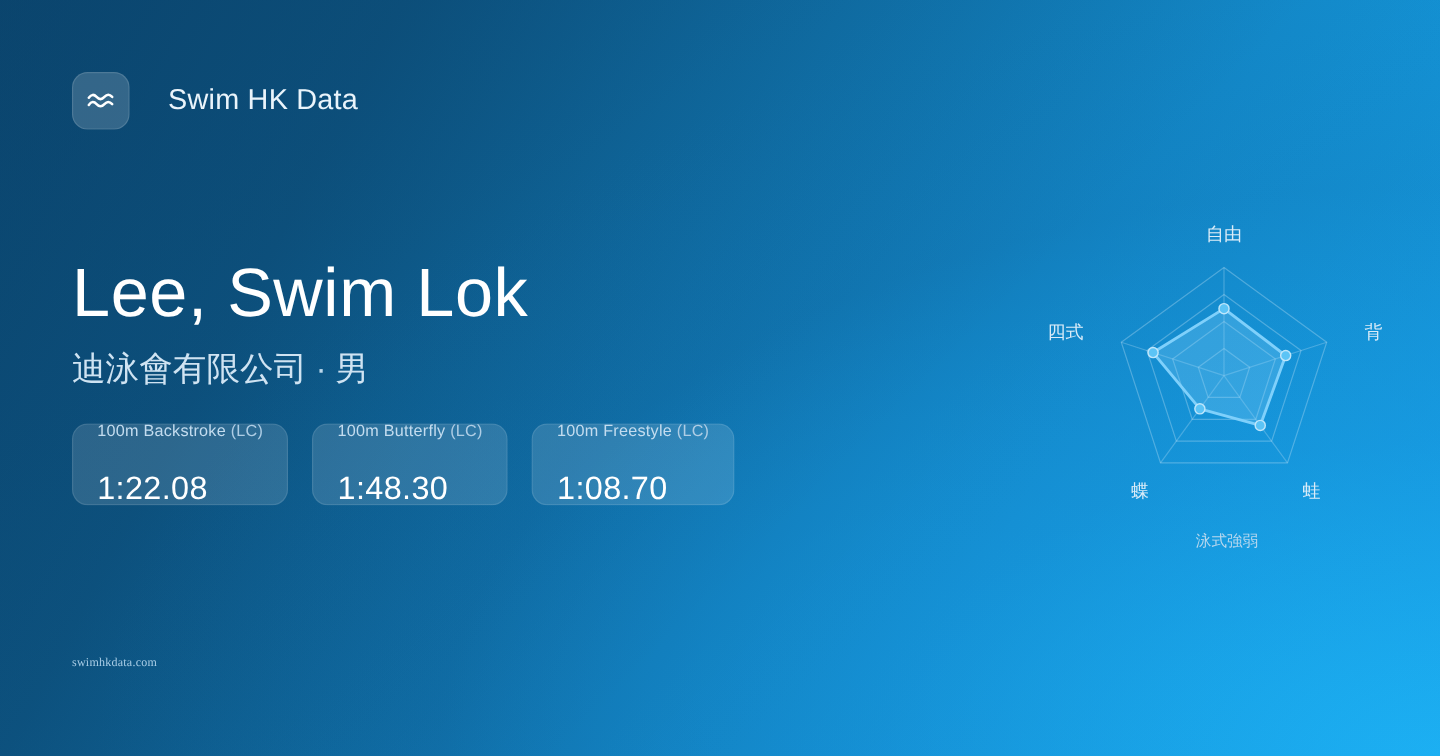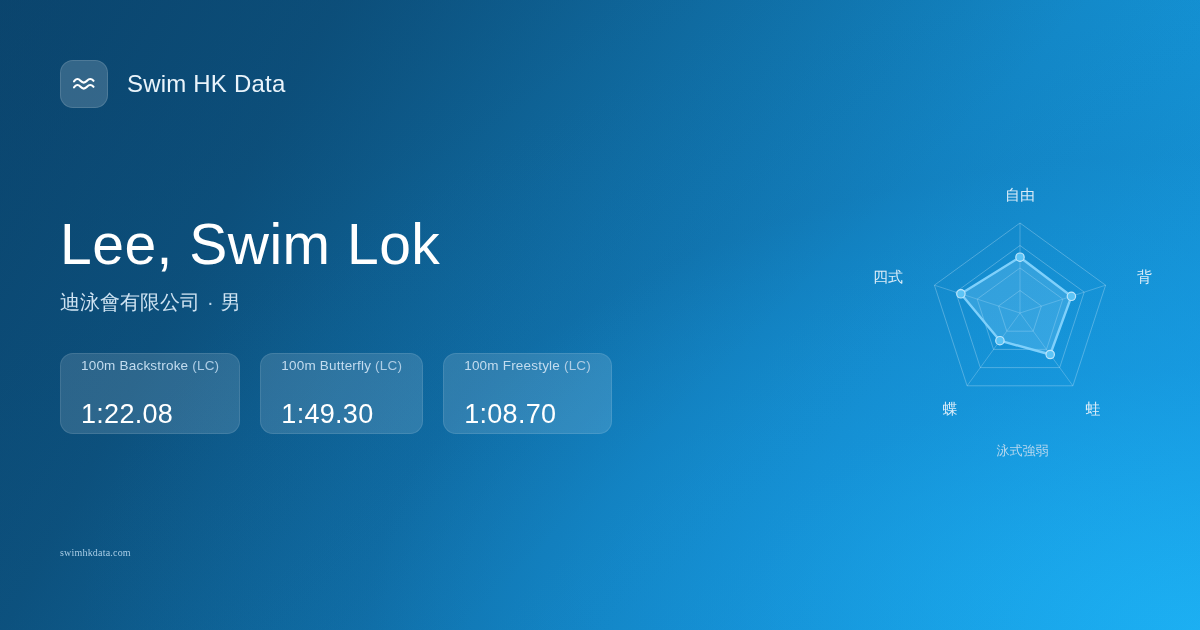--- a/index.html
+++ b/index.html
@@ -20,21 +20,21 @@
   #card::after{
     content:"";
     position:absolute; inset:0;
     background:linear-gradient(135deg, rgba(10,62,99,0.45) 0%, rgba(10,62,99,0.12) 35%, rgba(255,255,255,0.0) 60%, rgba(60,185,250,0.10) 100%);
     pointer-events:none;
   }
 
   
   .brand {
     position:absolute; left:60px; top:60px;
-    display:flex; align-items:center; gap:19px;
+    display:flex; align-items:center; gap:32px;
     z-index:3;
   }
   .brand-mark {
     width:48px; height:48px; border-radius:13px;
     background:rgba(255,255,255,0.17);
     border:1px solid rgba(255,255,255,0.13);
     display:flex; align-items:center; justify-content:center;
   }
   .brand-mark svg { display:block; }
   .brand-name {
@@ -44,38 +44,38 @@
 
   
   .hero { position:absolute; left:60px; top:215px; z-index:3; }
   .athlete-name {
     font-size:57px; font-weight:400; line-height:1.05;
     color:#ffffff; letter-spacing:0.5px;
     white-space:nowrap;
   }
   .athlete-meta {
     margin-top:14px;
-    font-size:20px; font-weight:400;
+    font-size:28px; font-weight:400;
     color:#cfe3f2;
     white-space:nowrap;
   }
   .meta-sep { padding:0 7px; color:#bcd8ec; }
 
   
   .stats {
     position:absolute; left:60px; top:353px;
     display:flex; gap:20px; z-index:3;
   }
   .stat {
     min-width:0;
     padding:16px 20px 17px 20px;
     border-radius:13px;
     background:rgba(255,255,255,0.135);
     border:1px solid rgba(255,255,255,0.10);
-    height:81px;
+    height:68px;
     display:flex; flex-direction:column; justify-content:center;
   }
   .stat-label {
     font-size:13.5px; color:#c3dcef; letter-spacing:0.2px;
     white-space:nowrap; margin-bottom:4px;
   }
   .stat-label .course { color:#aecde5; }
   .stat-value {
     font-size:27px; color:#ffffff; letter-spacing:0.3px;
     white-space:nowrap; line-height:1.05;margin-top:23px;
@@ -135,21 +135,21 @@
         <span>100m Backstroke</span>
         <span class="course">(LC)</span>
       </div>
       <div class="stat-value">1:22.08</div>
     </div>
     <div class="stat">
       <div class="stat-label">
         <span>100m Butterfly</span>
         <span class="course">(LC)</span>
       </div>
-      <div class="stat-value">1:49.30</div>
+      <div class="stat-value">1:48.30</div>
     </div>
     <div class="stat">
       <div class="stat-label">
         <span>100m Freestyle</span>
         <span class="course">(LC)</span>
       </div>
       <div class="stat-value">1:08.70</div>
     </div>
   </div>
 

